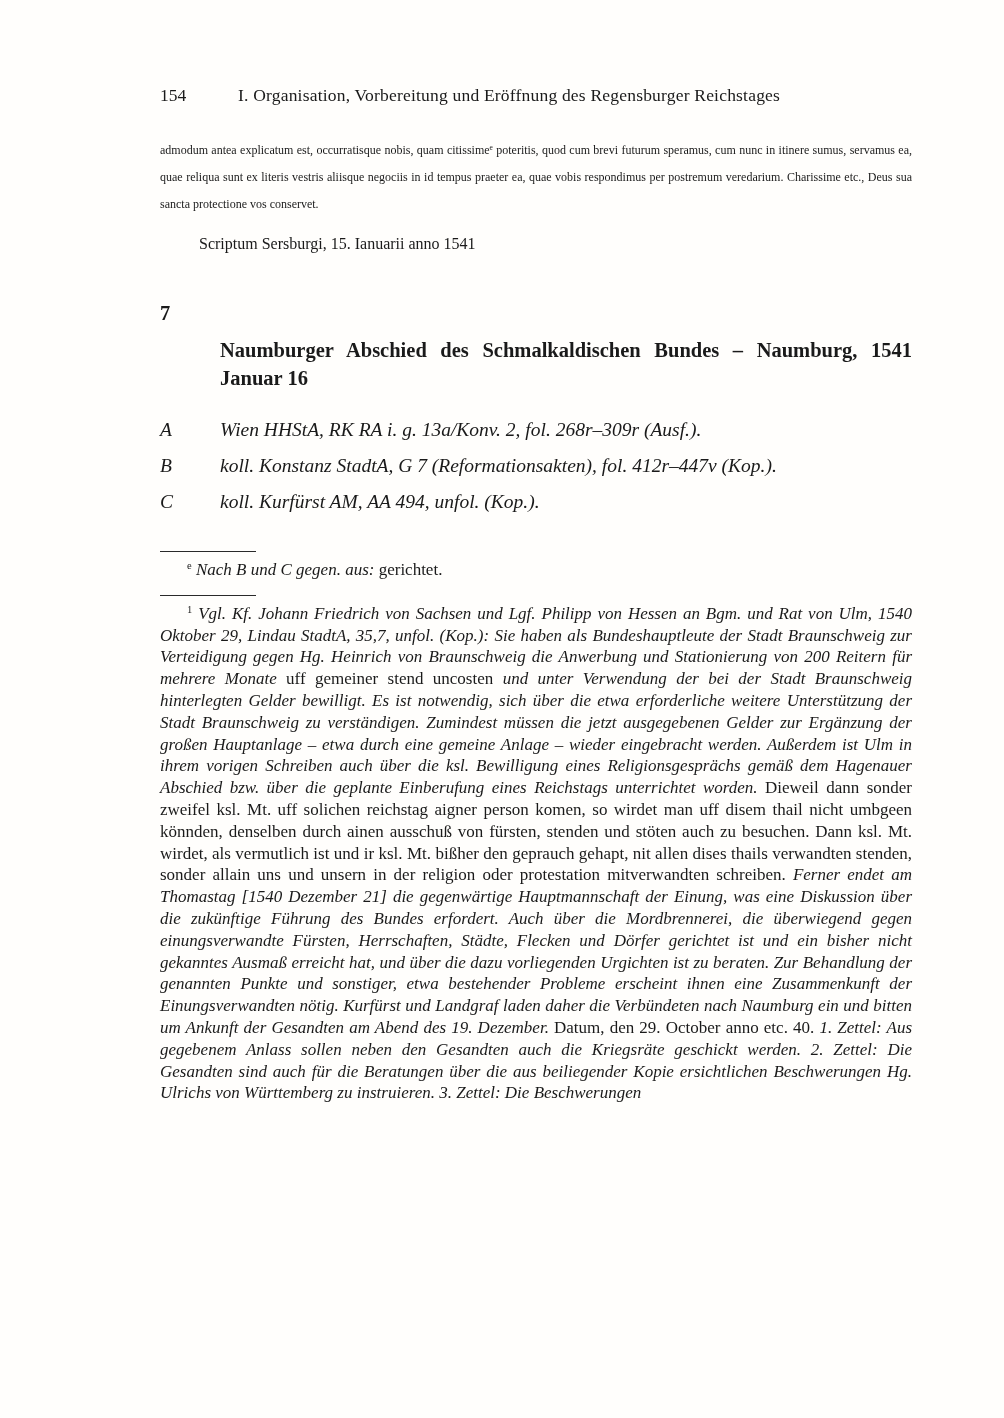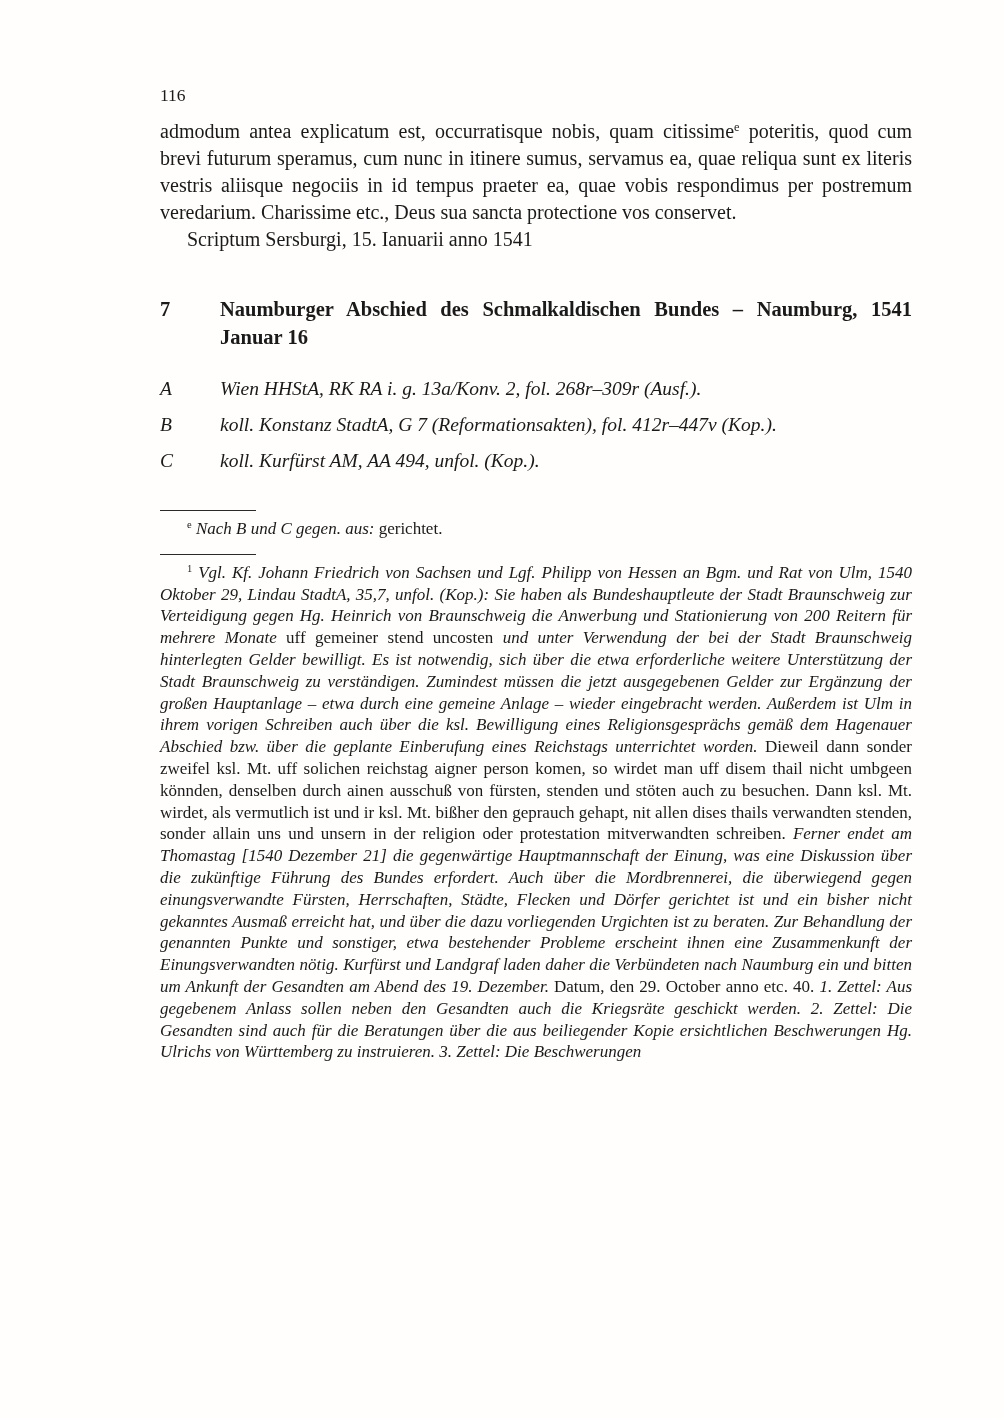--- a/index.html
+++ b/index.html
@@ -20,41 +20,41 @@
   .running-header {
     display: flex;
     align-items: baseline;
     font-size: 17.5px;
     line-height: 22px;
   }
   .page-number { width: 78px; flex: none; }
   .running-header-title { letter-spacing: 0.2px; }
 
   .body-par {
-    font-size: 20px;
+    font-size: 12px;
     line-height: 27px;
     text-align: justify;
-    margin: 12px 0 0;
+    margin: 31px 0 0;
   }
   .dateline {
-    font-size: 20px;
+    font-size: 16px;
     line-height: 27px;
-    margin: 0;
+    margin: 12px;
     text-indent: 27px;
   }
 
   .section-heading {
     display: flex;
     margin-top: 42px;
     font-weight: 700;
     font-size: 20.5px;
     line-height: 28px;
   }
   .section-number { width: 60px; flex: none; }
-  .section-title { flex: 1; text-align: justify; }
+  .section-title { flex: 1; text-align: justify; margin-top: 37px; }
 
   .sources { margin-top: 24px; }
   .source-row {
     display: flex;
     font-size: 19.5px;
     line-height: 27px;
     margin-bottom: 9px;
     font-style: italic;
   }
   .source-siglum { width: 60px; flex: none; }
@@ -93,21 +93,22 @@
   }
   .it { font-style: italic; }
   .rm { font-style: normal; }
 </style>
 </head>
 <body>
 
 <div class="page">
 
   <header class="running-header">
-    <span class="page-number">116</span>
+    <span class="page-number">154</span>
+    <span class="running-header-title">I. Organisation, Vorbereitung und Eröffnung des Regensburger Reichstages</span>
   </header>
 
   <p class="body-par"><span class="rm">admodum antea explicatum est, occurratisque nobis, quam citissime</span><sup class="fn-ref">e</sup><span class="rm"> poteritis, quod cum brevi futurum speramus, cum nunc in itinere sumus, servamus ea, quae reliqua sunt ex literis vestris aliisque negociis in id tempus praeter ea, quae vobis respondimus per postremum veredarium. Charissime etc., Deus sua sancta protectione vos conservet.</span></p>
 
   <p class="dateline">Scriptum Sersburgi, 15. Ianuarii anno 1541</p>
 
   <div class="section-heading">
     <span class="section-number">7</span>
     <span class="section-title">Naumburger Abschied des Schmalkaldischen Bundes – Naumburg, 1541 Januar 16</span>
   </div>

